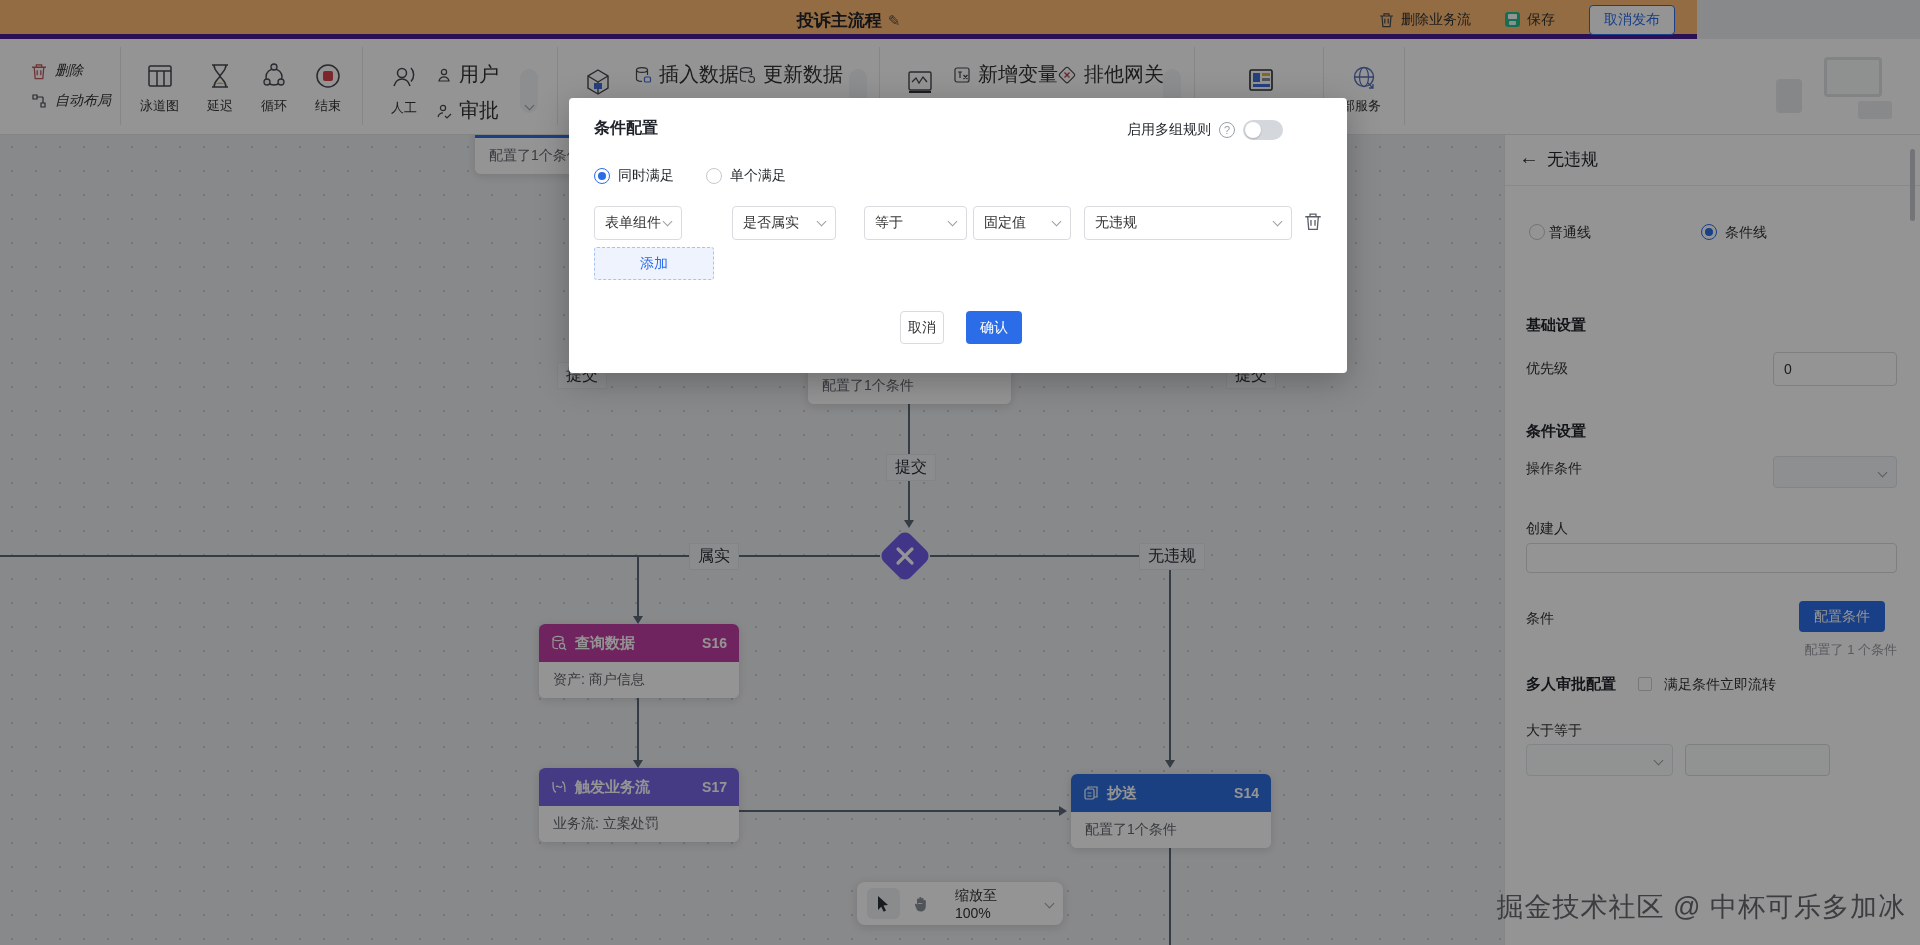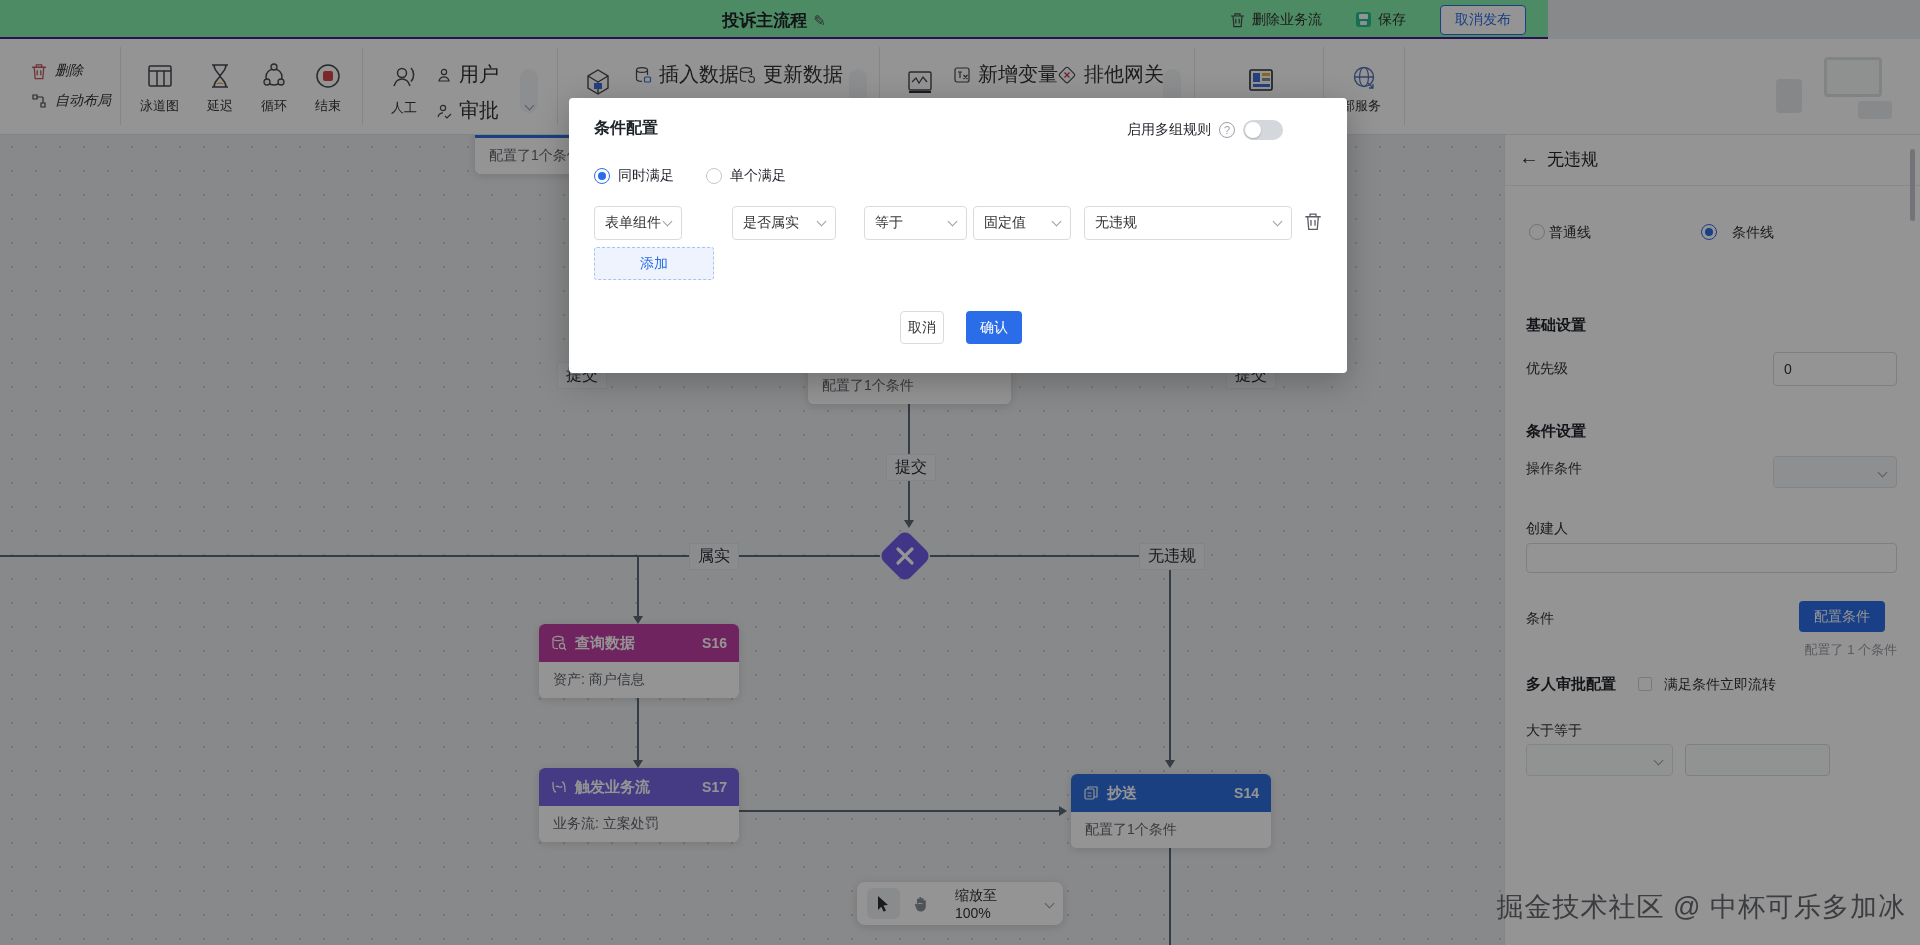--- a/index.html
+++ b/index.html
@@ -1,21 +1,21 @@
 <!DOCTYPE html>
 <html><head>
 <meta charset="utf-8">
 <style>
   * { margin:0; padding:0; box-sizing:border-box; }
   html,body { width:1920px; height:945px; }
   body { font-family:"Liberation Sans","DejaVu Sans",sans-serif; color:#1f2329; background:#ebecee; overflow:hidden; }
   .screen { position:relative; width:1920px; height:945px; overflow:hidden; }
 
   
-  .app-header { position:absolute; left:0; top:0; width:1548px; height:39px; background:#86efac; border-bottom:2px solid #4c1d95; z-index:10; }
+  .app-header { position:absolute; left:0; top:0; width:1697px; height:39px; background:#fdba74; border-bottom:5px solid #4c1d95; z-index:10; }
   .hd-title { position:absolute; left:0; right:0; top:9px; text-align:center; font-size:17px; font-weight:bold; }
   .hd-edit { font-size:15px; color:#555; font-weight:normal; margin-left:6px; }
   .hd-actions { position:absolute; right:22px; top:0; height:39px; display:flex; align-items:center; gap:34px; }
   .hd-item { display:flex; align-items:center; gap:7px; font-size:14px; color:#333; cursor:pointer; }
   .btn-outline-blue { border:1px solid #2b6de8; color:#2b6de8; background:#fff; border-radius:4px; padding:5px 14px; font-size:14px; }
   .save-glyph { width:15px; height:15px; background:#27c08d; border-radius:3px; position:relative; }
   .save-glyph:before { content:""; position:absolute; left:3px; top:2px; width:9px; height:5px; background:#fff; border-radius:1px; }
   .save-glyph:after { content:""; position:absolute; left:4px; bottom:2px; width:7px; height:4px; background:#e9fbf4; border-radius:1px; }
 
   
@@ -418,21 +418,21 @@
       <span class="sb-title">无违规</span>
     </div>
     <div class="sb-scroll"></div>
 
     <div class="sb-row" style="top:89px;left:24px">
       <span class="radio"></span>
       <span style="">普通线</span>
     </div>
     <div class="sb-row" style="top:89px;left:196px">
       <span class="radio on"></span>
-      <span style="margin-left:11px">条件线</span>
+      <span style="margin-left:4px">条件线</span>
     </div>
 
     <div class="sb-row sb-heading" style="top:181px">基础设置</div>
 
     <div class="sb-row" style="top:225px">优先级</div>
     <div class="fake-input" style="position:absolute;left:268px;top:217px;width:124px;height:34px">
       <span>0</span>
     </div>
 
     <div class="sb-row sb-heading" style="top:287px">条件设置</div>

